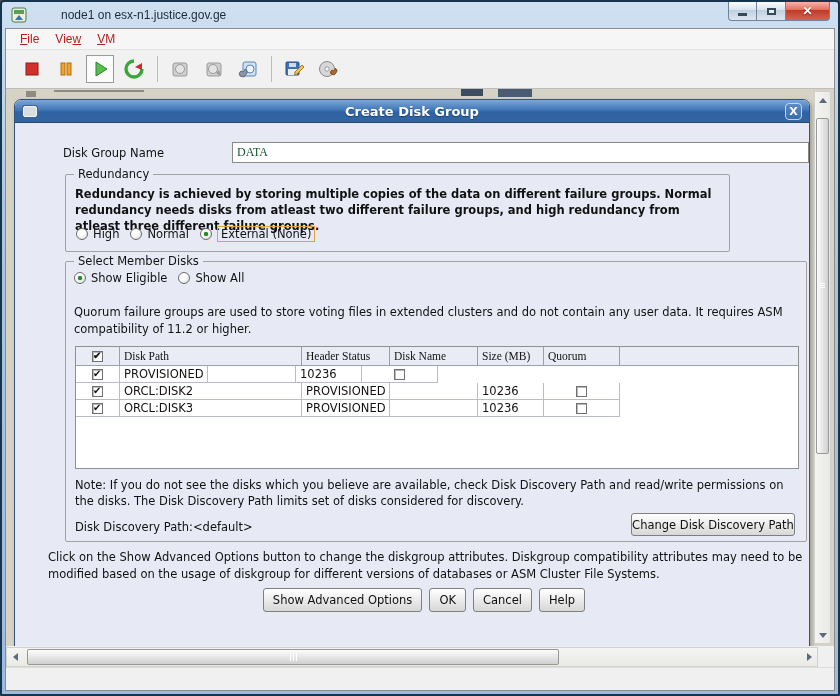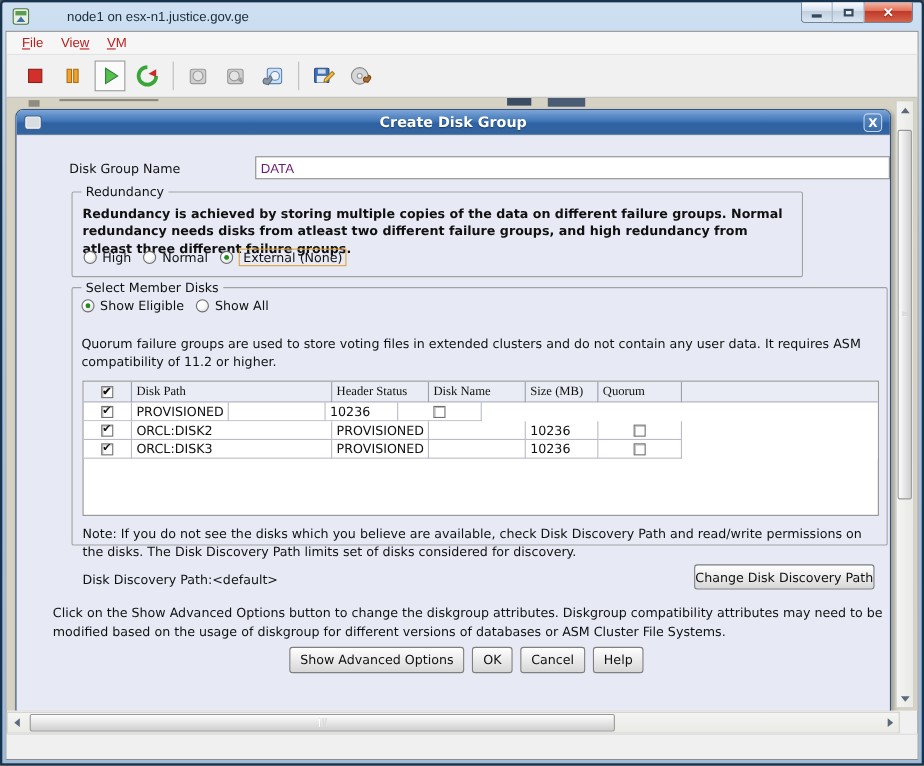--- a/index.html
+++ b/index.html
@@ -92,27 +92,27 @@
   .dlg-title { position:absolute; left:0; right:0; text-align:center;
     font-weight:bold; font-size:13px; color:#fff; text-shadow:0 1px 1px #1d4068; }
   .dlg-close { position:absolute; right:7px; top:3px; width:17px; height:17px;
     border-radius:4px; background:linear-gradient(#5d8cc4,#3a6dab);
     border:1px solid #c3d6ee; color:#fff; font-weight:bold; font-size:11px;
     display:flex; align-items:center; justify-content:center; }
   .dlg-body { position:absolute; top:23px; left:0; right:0; bottom:0;margin-left:24px; }
 
   .lbl-dgname { position:absolute; left:24px; top:23px; }
   .inp-dgname { position:absolute; left:193px; top:19px; width:577px; height:21px;
-    background:#fff; border:1px solid #8a8a8a; font-family:Liberation Sans, sans-serif;
-    font-size:12px; padding:0 4px; color:#701a75; }
+    background:#fff; border:1px solid #8a8a8a; font-family:Liberation Serif, serif;
+    font-size:12px; padding:0 4px; color:#14532d; }
 
   .fieldset { position:absolute; border:1px solid #a2a2a2; border-radius:2px; }
   .fieldset .legend { position:absolute; top:-8px; left:8px; background:#e7eaf5; padding:0 4px; }
   .fs-redundancy { left:26px; top:51px; width:665px; height:78px; }
-  .fs-members   { left:26px; top:138px; width:742px; height:235px; }
+  .fs-members   { left:26px; top:138px; width:742px; height:281px; }
 
   .red-desc { position:absolute; top:11px; left:9px; right:1px; line-height:16px;font-weight:bold; }
   .red-radios { position:absolute; left:10px; bottom:9px; display:flex; align-items:center; }
 
   .radio-item { display:flex; align-items:center; margin-right:11px; }
   .radio { width:12px; height:12px; border-radius:50%; border:1px solid #6d6d6d;
     background:radial-gradient(circle at 35% 30%, #ffffff 40%, #cfcfcf); position:relative; flex:none; }
   .radio.checked::after { content:''; position:absolute; left:3px; top:3px; width:4px; height:4px;
     border-radius:50%; background:#1e8f1e; box-shadow:0 0 1px #0c5c0c; }
   .radio-item .rlabel { margin-left:5px; white-space:nowrap; }

